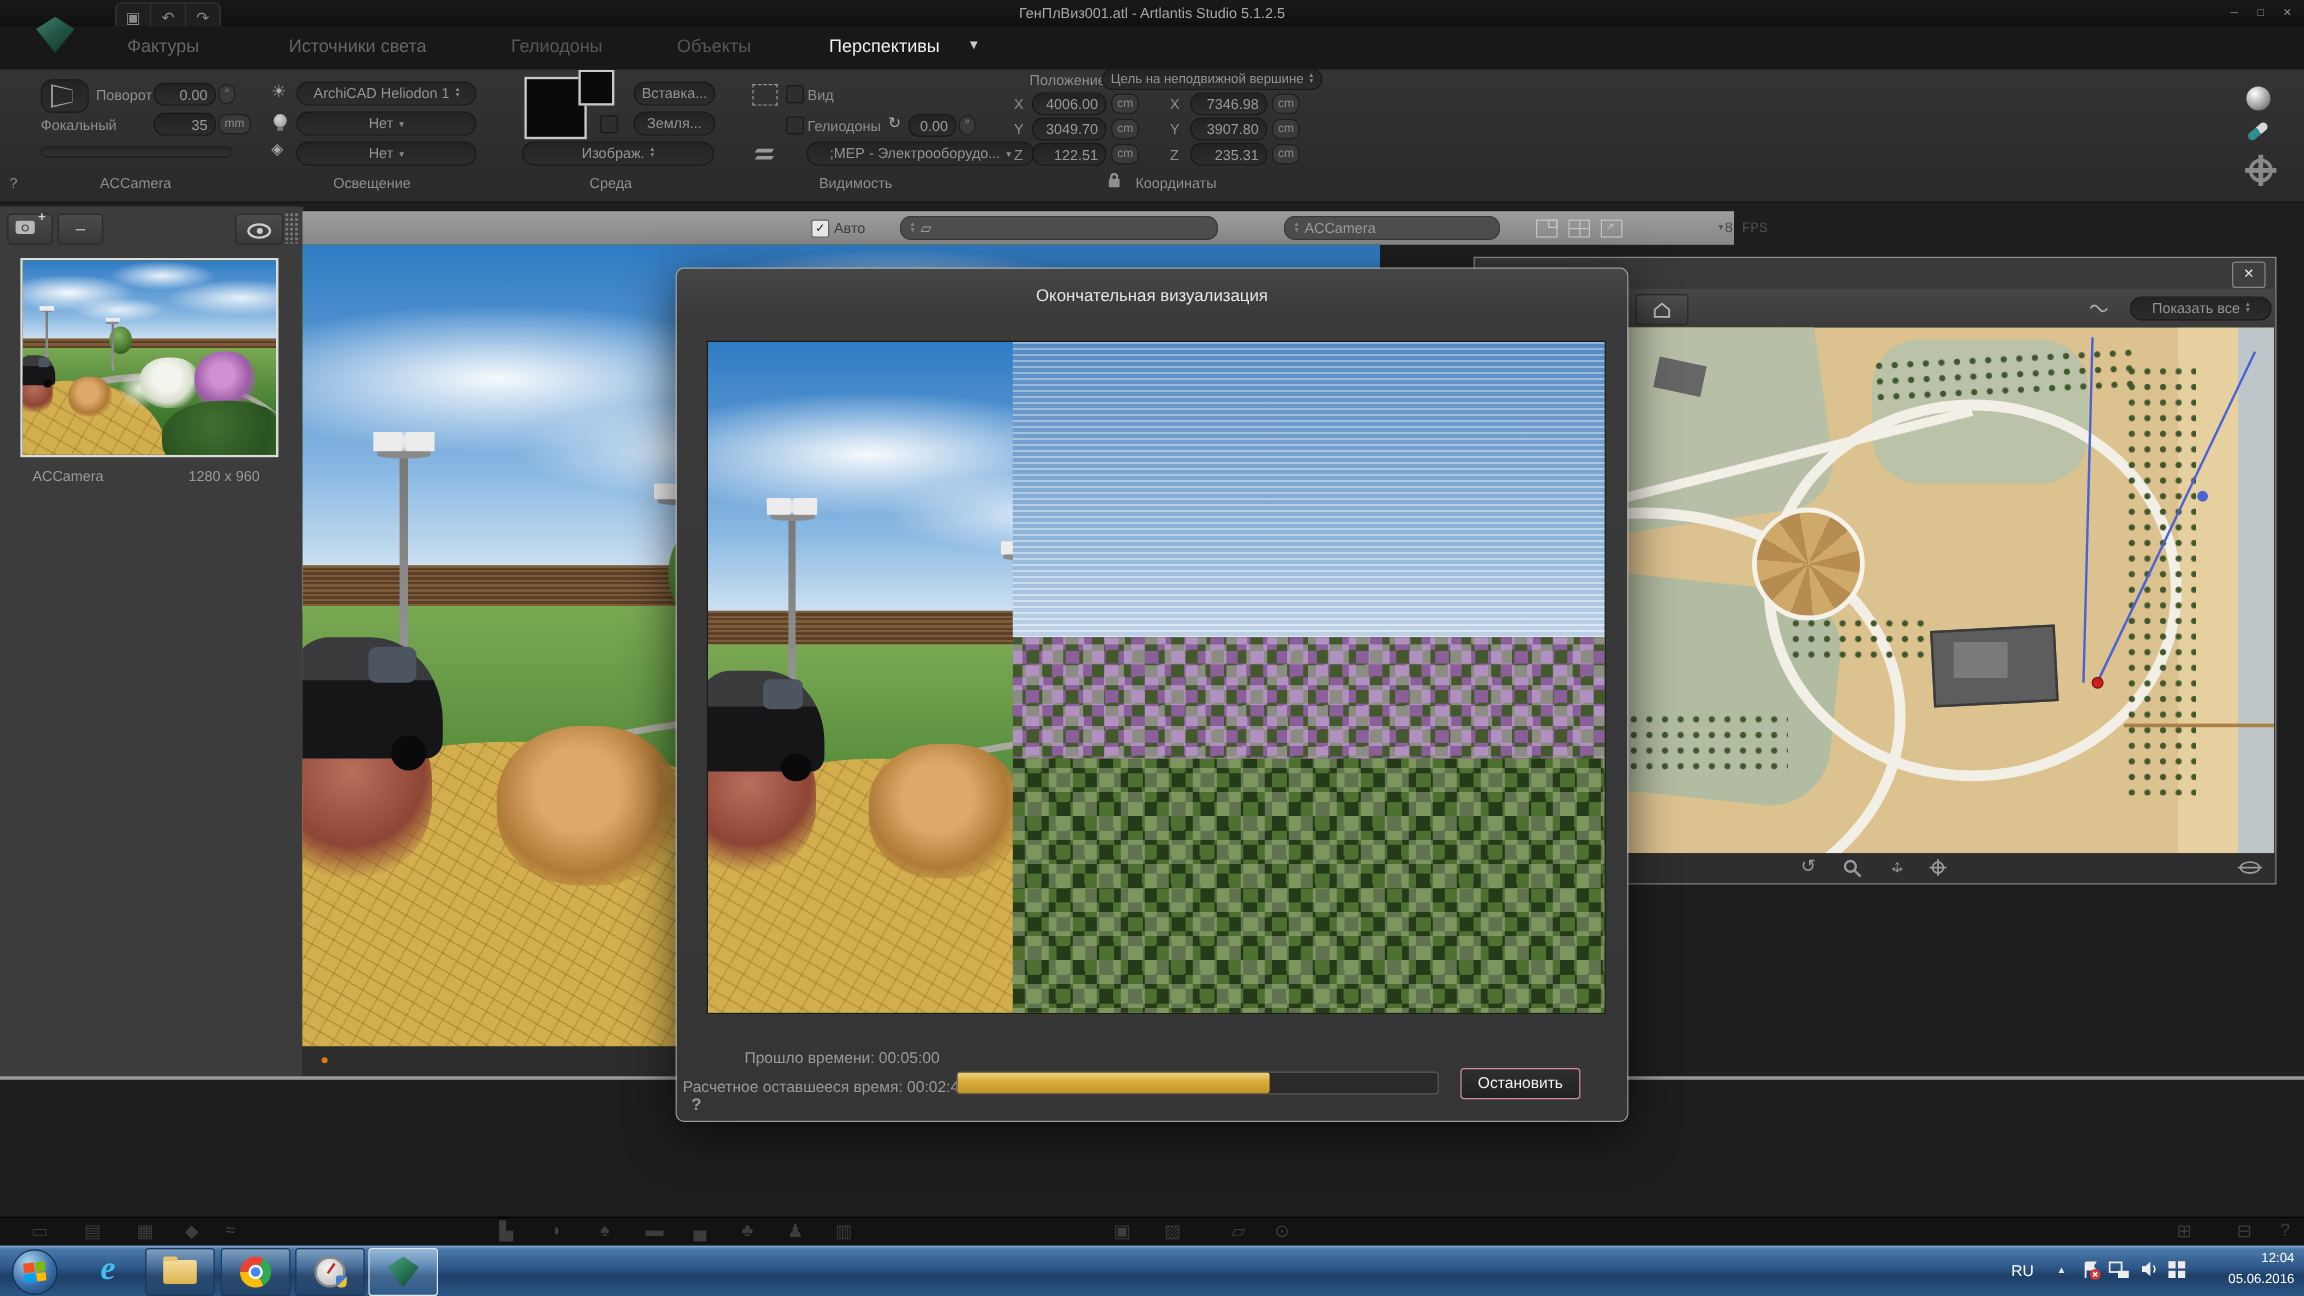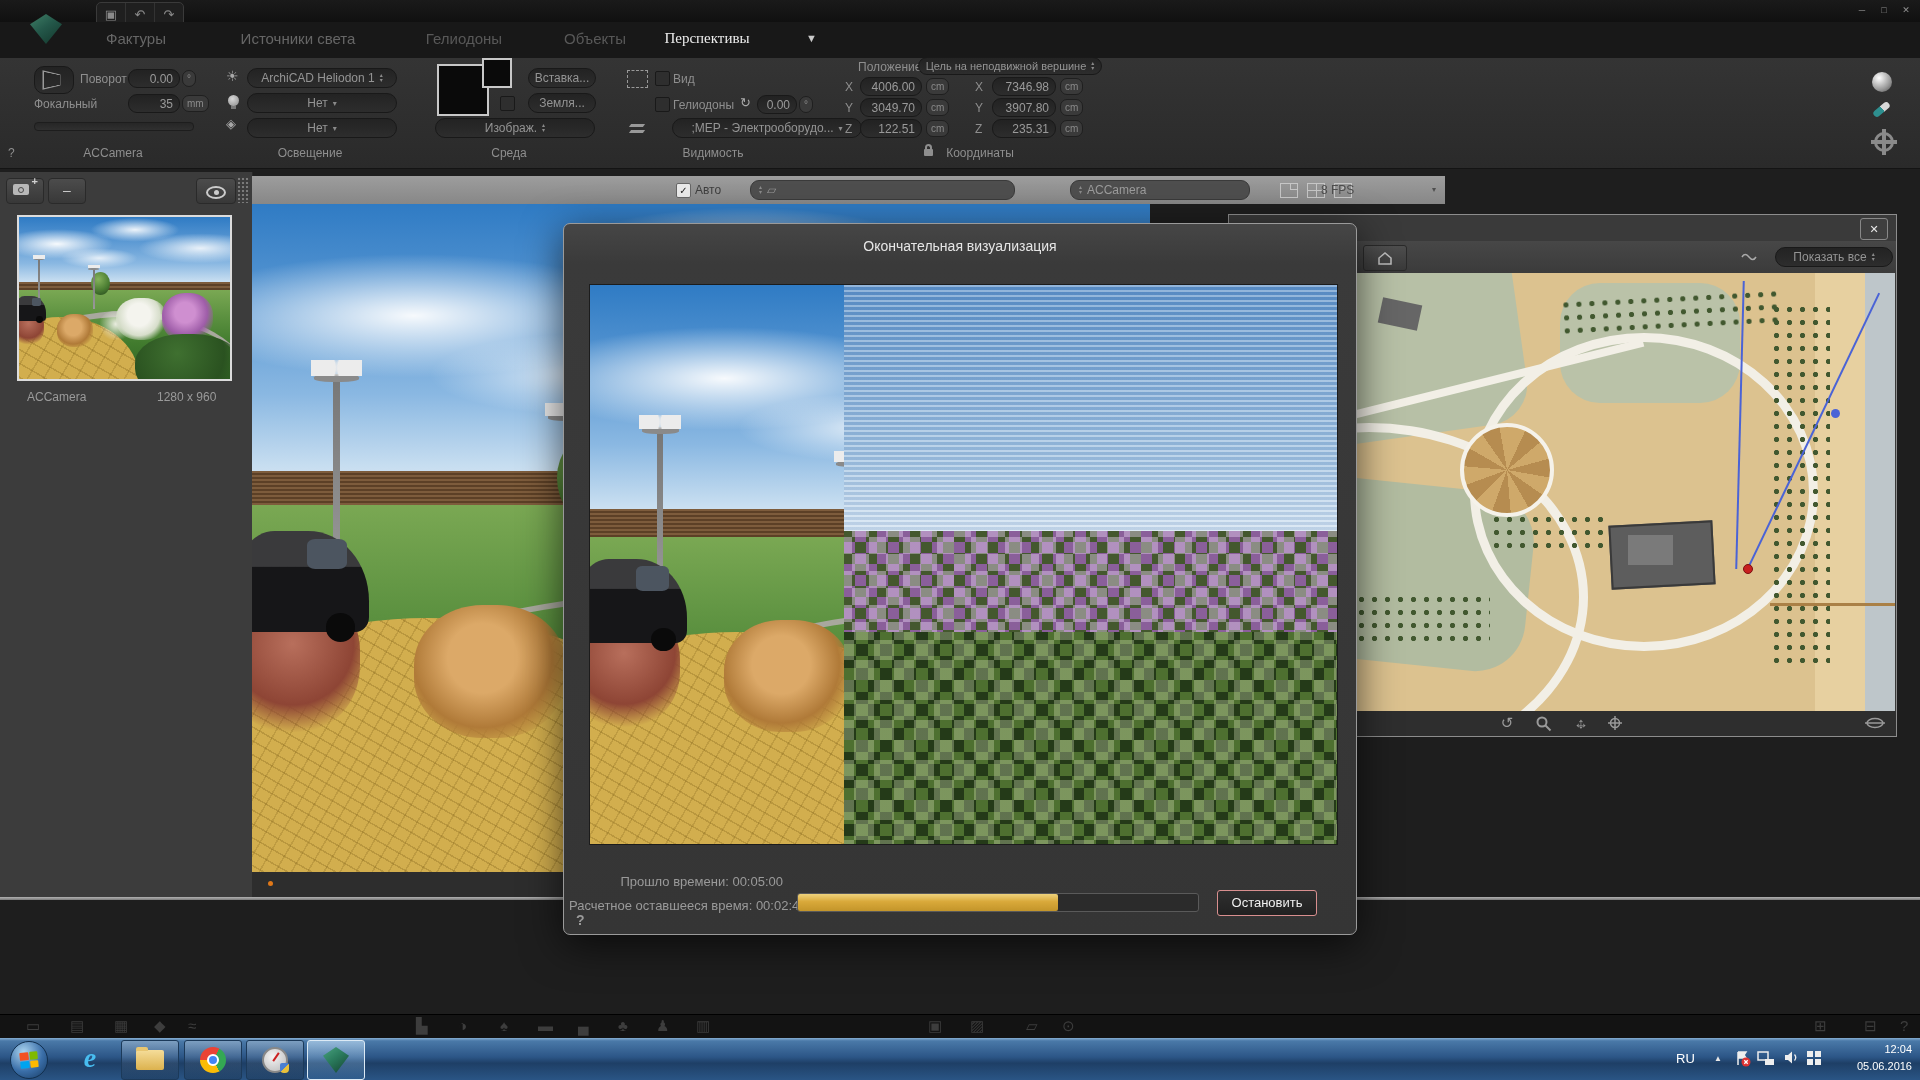--- a/index.html
+++ b/index.html
@@ -137,37 +137,38 @@
   .trayic{position:absolute;top:12px;}
   #trayclock{position:absolute;left:1836px;top:3px;width:76px;color:#fff;font-size:11px;text-align:right;line-height:17px;}
   .tvsvg{display:block;}
 </style>
 </head>
 <body>
 
 <div id="app">
 
   <div id="titlebar">
+    <div id="wintitle">ГенПлВиз001.atl - Artlantis Studio 5.1.2.5</div>
     <div id="quickbar">
       <span>▣</span>
       <span>↶</span>
       <span>↷</span>
     </div>
     <span class="winbtn" style="right:48px;">─</span>
     <span class="winbtn" style="right:26px;">□</span>
     <span class="winbtn" style="right:4px;">✕</span>
   </div>
 
   <div id="menubar">
     <div id="logo"></div>
     <span class="tab" style="left:136px;">Фактуры</span>
     <span class="tab" style="left:298px;">Источники света</span>
     <span class="tab dim" style="left:464px;">Гелиодоны</span>
     <span class="tab dim" style="left:595px;">Объекты</span>
-    <span class="tab on" style="left:707px;font-family:Liberation Serif, serif;">Перспективы</span>
+    <span class="tab on" style="left:737px;">Перспективы</span>
     <span class="tab-arrow">▼</span>
   </div>
 
   <div id="inspector">
 
     <div class="btnp" style="left:34px;top:8px;width:40px;height:28px;">
         <span style="width:18px;height:12px;border:1px solid #999;transform:perspective(20px) rotateY(35deg);"></span>
       </div>
     <span class="ilabel" style="left:80px;top:14px;">Поворот</span>
     <div class="fld" style="left:128px;top:11px;width:52px;">0.00</div>
@@ -314,21 +315,21 @@
     <div class="drop" style="left:818px;top:4px;width:180px;justify-content:flex-start;padding:0 8px;">
         <span class="stp">
           <i>▴</i>
           <i>▾</i>
         </span>
         <span>ACCamera</span>
       </div>
     <span class="wic a" style="left:1028px;"></span>
     <span class="wic b" style="left:1055px;"></span>
     <span class="wic c" style="left:1082px;"></span>
-    <span class="ilabel" style="left:1069px;top:7px;color:#4e4e4e;">8 FPS</span>
+    <span class="ilabel" style="left:1185px;top:7px;color:#4e4e4e;font-family:Liberation Mono, monospace;">8 FPS</span>
     <span class="ilabel" style="left:1180px;top:9px;color:#4e4e4e;font-size:8px;">▾</span>
   </div>
 
   <div class="scene" style="left:252px;top:204px;width:898px;height:668px;">
   <div class="sc-sky"></div>
   <div class="sc-clouds"></div>
   <div class="sc-fence"></div>
   <div class="sc-grass"></div>
   <div class="sc-curb"></div>
   <div class="sc-path"></div>

